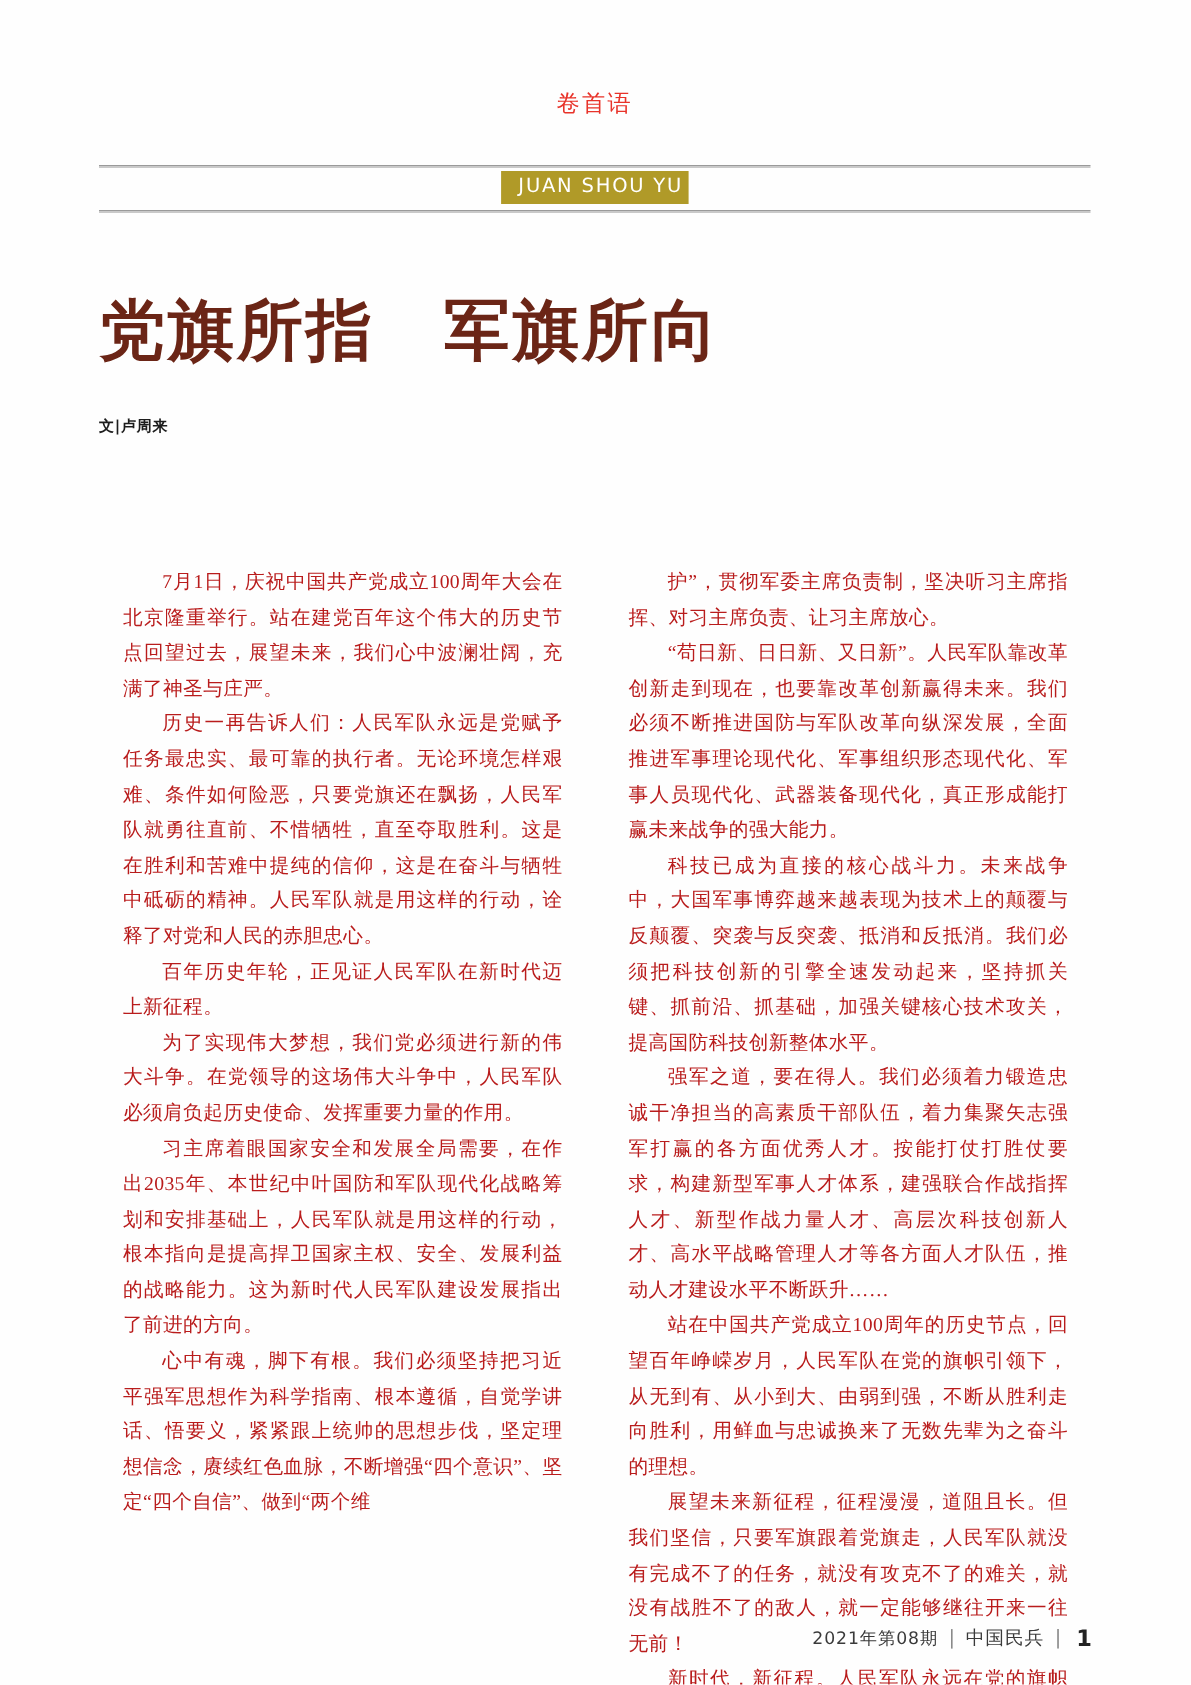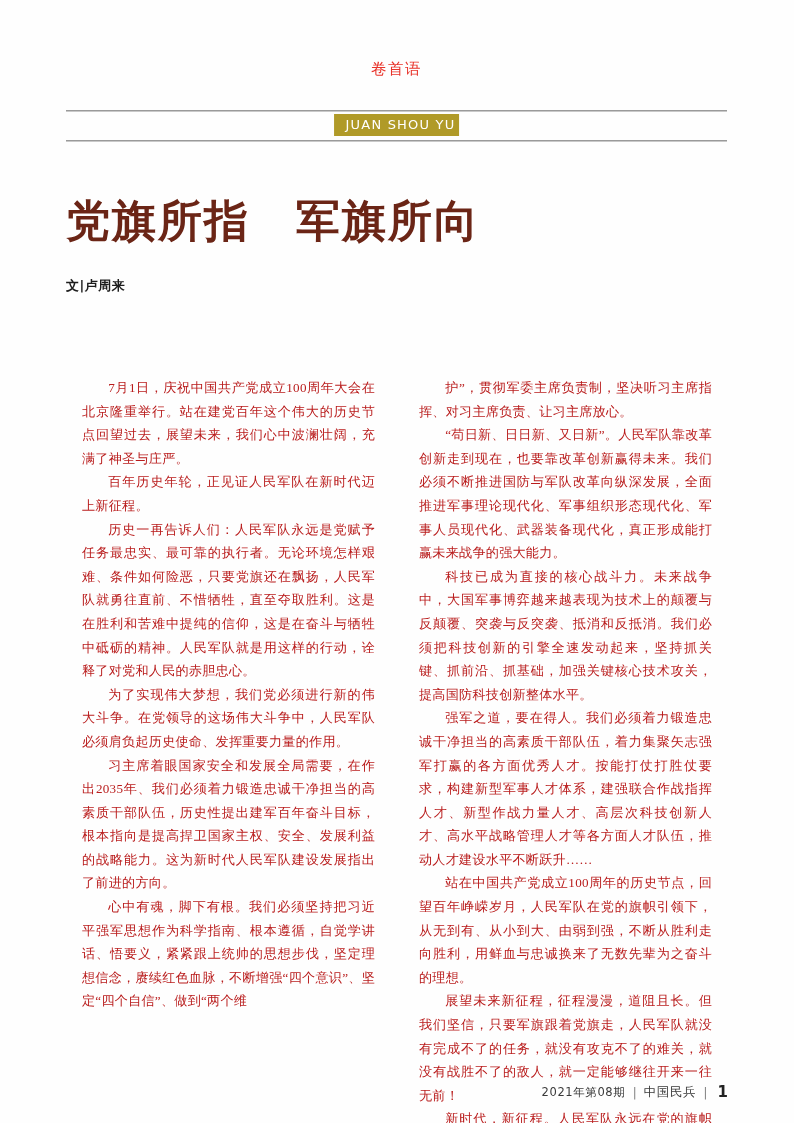--- a/index.html
+++ b/index.html
@@ -84,21 +84,21 @@
     font-size: 44px;
     color: #6b2516;
     letter-spacing: 2px;
     line-height: 1.15;
     margin: 0;
     white-space: pre;
   }
   .byline {
     margin-top: 30px;
     font-family: "DejaVu Sans", "Liberation Sans", sans-serif;
-    font-size: 13px;
+    font-size: 10px;
     font-weight: bold;
     color: #1d1d1d;
     letter-spacing: 0.5px;
   }
 
   
   .body-columns {
     position: absolute;
     left: 82px;
     top: 376px;
@@ -165,24 +165,24 @@
   </div>
 
   <div class="title-block">
     <h1 class="article-title">党旗所指　军旗所向</h1>
     <div class="byline">文|卢周来</div>
   </div>
 
   <div class="body-columns">
     <div class="column">
       <p>7月1日，庆祝中国共产党成立100周年大会在北京隆重举行。站在建党百年这个伟大的历史节点回望过去，展望未来，我们心中波澜壮阔，充满了神圣与庄严。</p>
+      <p>历史一再告诉人们：人民军队永远是党赋予任务最忠实、最可靠的执行者。无论环境怎样艰难、条件如何险恶，只要党旗还在飘扬，人民军队就勇往直前、不惜牺牲，直至夺取胜利。这是在胜利和苦难中提纯的信仰，这是在奋斗与牺牲中砥砺的精神。人民军队就是用这样的行动，诠释了对党和人民的赤胆忠心。</p>
       <p>百年历史年轮，正见证人民军队在新时代迈上新征程。</p>
-      <p>历史一再告诉人们：人民军队永远是党赋予任务最忠实、最可靠的执行者。无论环境怎样艰难、条件如何险恶，只要党旗还在飘扬，人民军队就勇往直前、不惜牺牲，直至夺取胜利。这是在胜利和苦难中提纯的信仰，这是在奋斗与牺牲中砥砺的精神。人民军队就是用这样的行动，诠释了对党和人民的赤胆忠心。</p>
       <p>为了实现伟大梦想，我们党必须进行新的伟大斗争。在党领导的这场伟大斗争中，人民军队必须肩负起历史使命、发挥重要力量的作用。</p>
-      <p>习主席着眼国家安全和发展全局需要，在作出2035年、我们必须着力锻造忠诚干净担当的高素质干部队伍，历史性提出建军百年奋斗目标，根本指向是提高捍卫国家主权、安全、发展利益的战略能力。这为新时代人民军队建设发展指出了前进的方向。</p>
+      <p>习主席着眼国家安全和发展全局需要，在作出2035年、本世纪中叶国防和军队现代化战略筹划和安排基础上，人民军队就是用这样的行动，根本指向是提高捍卫国家主权、安全、发展利益的战略能力。这为新时代人民军队建设发展指出了前进的方向。</p>
       <p>心中有魂，脚下有根。我们必须坚持把习近平强军思想作为科学指南、根本遵循，自觉学讲话、悟要义，紧紧跟上统帅的思想步伐，坚定理想信念，赓续红色血脉，不断增强“四个意识”、坚定“四个自信”、做到“两个维</p>
     </div>
     <div class="column">
       <p>护”，贯彻军委主席负责制，坚决听习主席指挥、对习主席负责、让习主席放心。</p>
       <p>“苟日新、日日新、又日新”。人民军队靠改革创新走到现在，也要靠改革创新赢得未来。我们必须不断推进国防与军队改革向纵深发展，全面推进军事理论现代化、军事组织形态现代化、军事人员现代化、武器装备现代化，真正形成能打赢未来战争的强大能力。</p>
       <p>科技已成为直接的核心战斗力。未来战争中，大国军事博弈越来越表现为技术上的颠覆与反颠覆、突袭与反突袭、抵消和反抵消。我们必须把科技创新的引擎全速发动起来，坚持抓关键、抓前沿、抓基础，加强关键核心技术攻关，提高国防科技创新整体水平。</p>
       <p>强军之道，要在得人。我们必须着力锻造忠诚干净担当的高素质干部队伍，着力集聚矢志强军打赢的各方面优秀人才。按能打仗打胜仗要求，构建新型军事人才体系，建强联合作战指挥人才、新型作战力量人才、高层次科技创新人才、高水平战略管理人才等各方面人才队伍，推动人才建设水平不断跃升……</p>
       <p>站在中国共产党成立100周年的历史节点，回望百年峥嵘岁月，人民军队在党的旗帜引领下，从无到有、从小到大、由弱到强，不断从胜利走向胜利，用鲜血与忠诚换来了无数先辈为之奋斗的理想。</p>
       <p>展望未来新征程，征程漫漫，道阻且长。但我们坚信，只要军旗跟着党旗走，人民军队就没有完成不了的任务，就没有攻克不了的难关，就没有战胜不了的敌人，就一定能够继往开来一往无前！</p>
       <p>新时代，新征程。人民军队永远在党的旗帜指引下阔步前行！</p>

